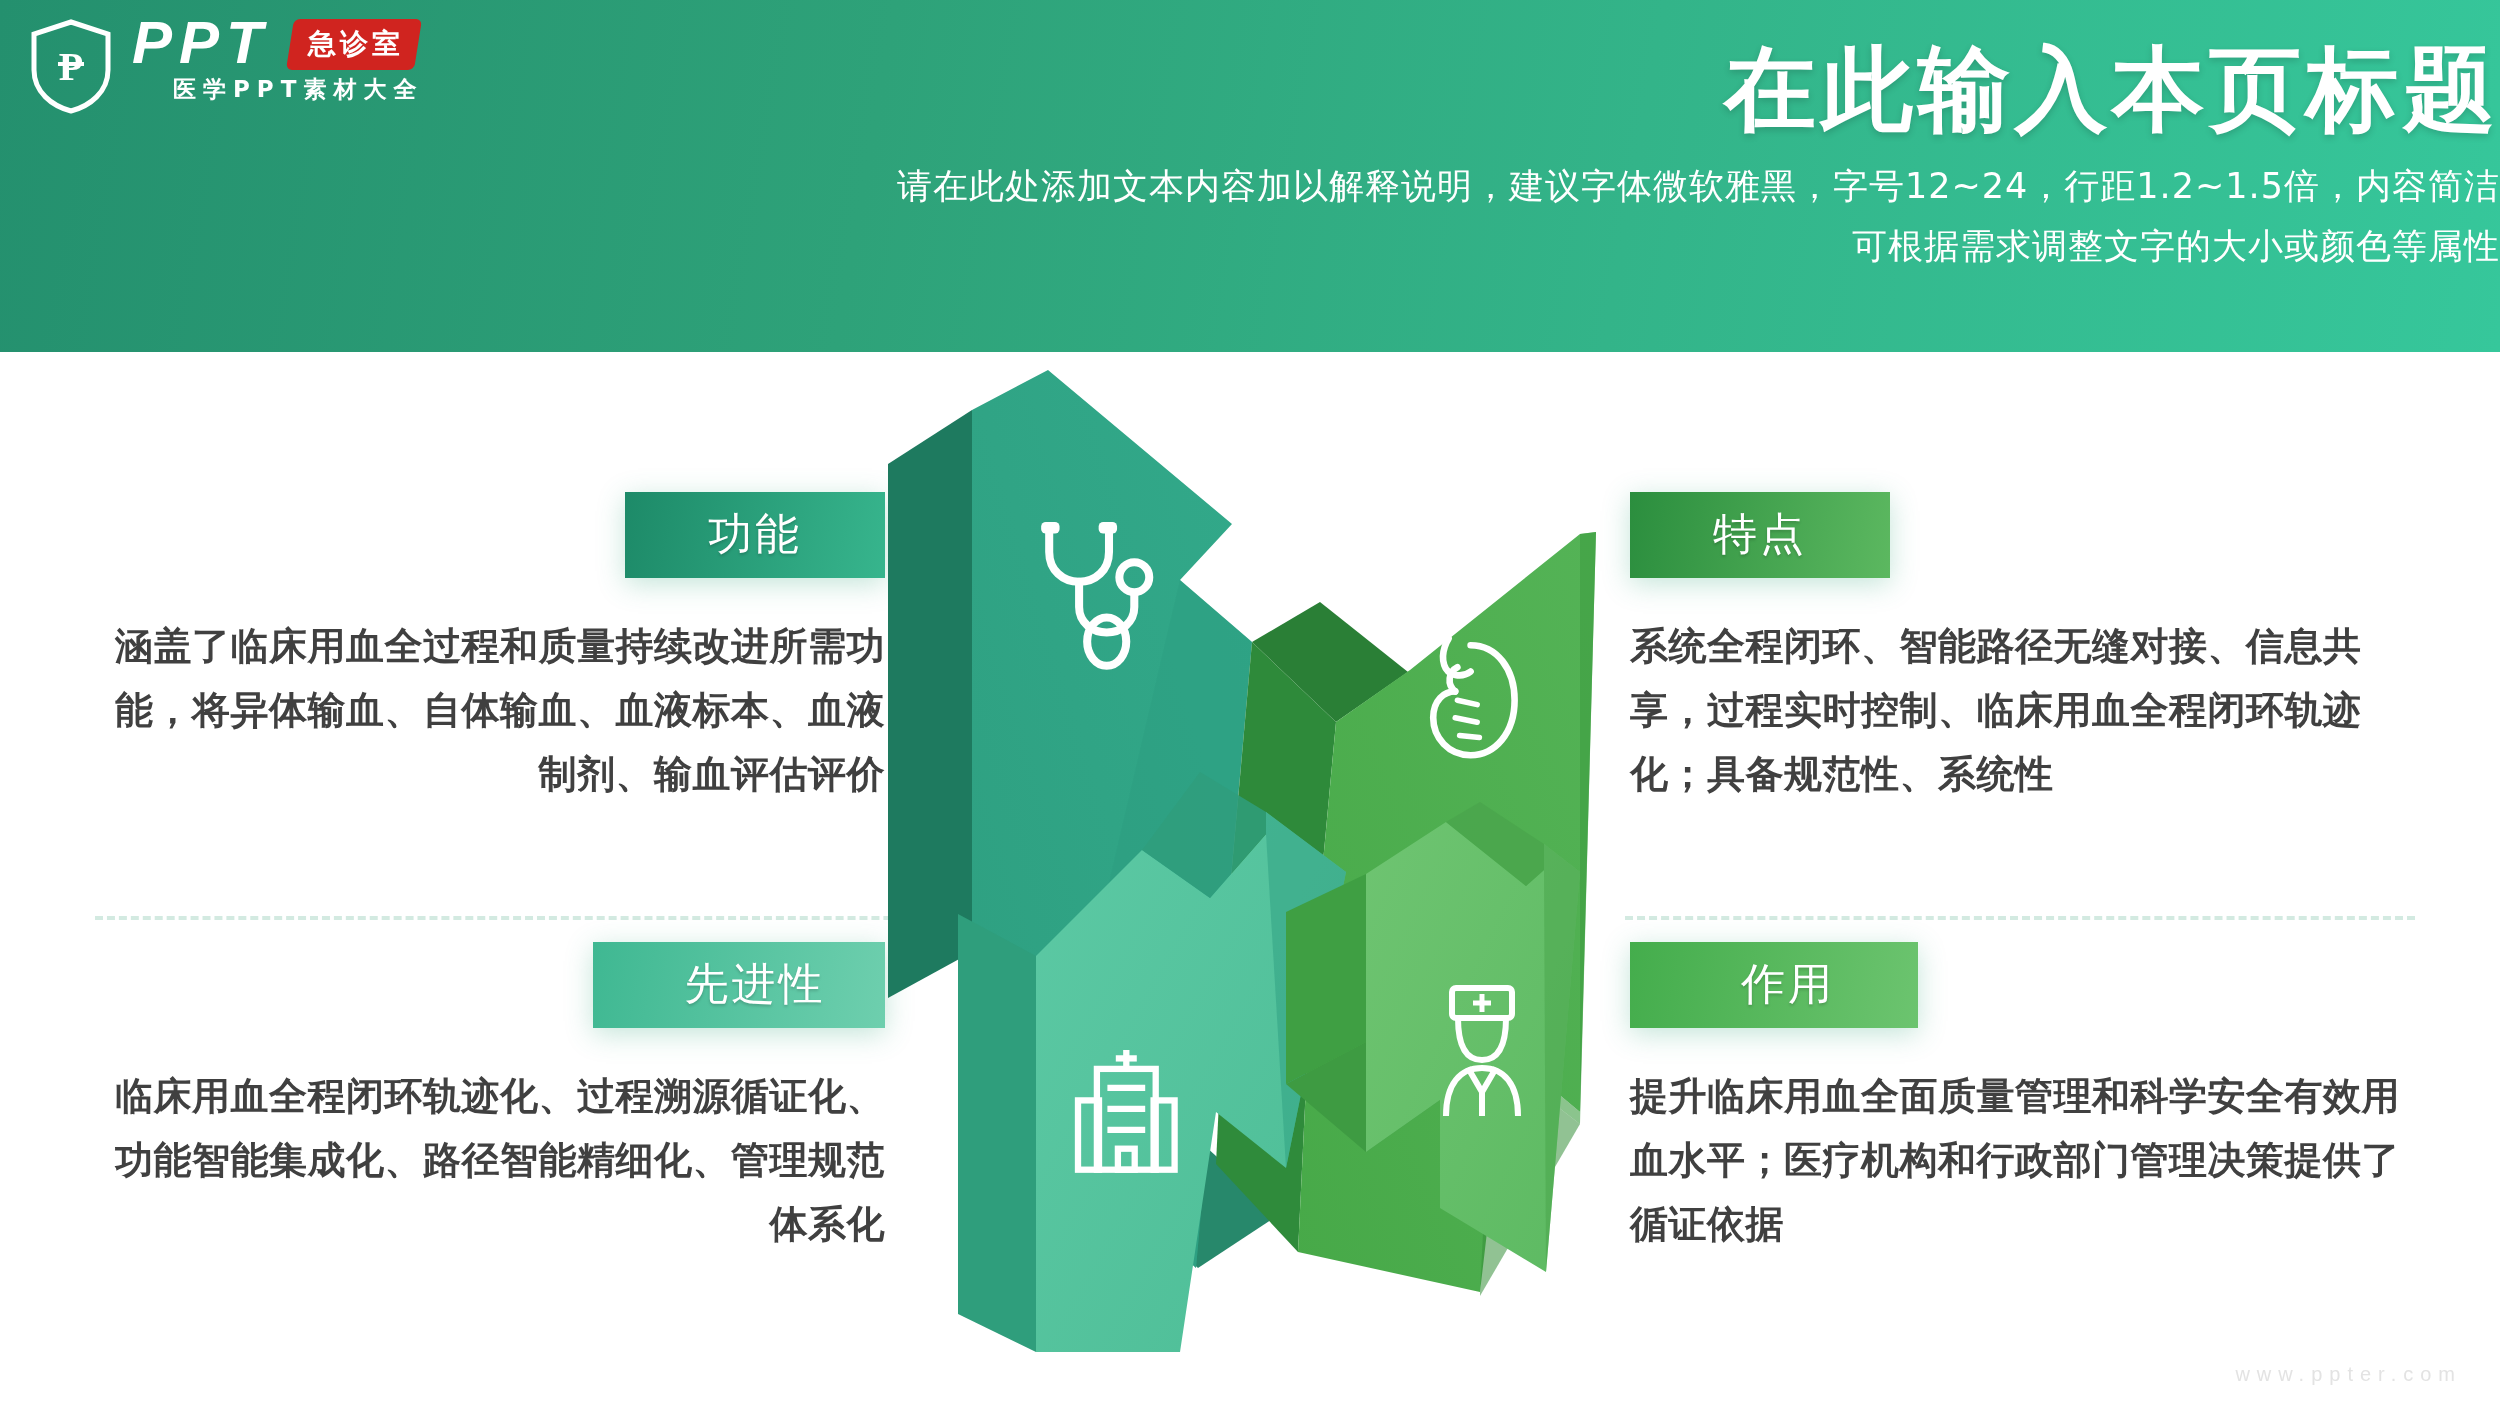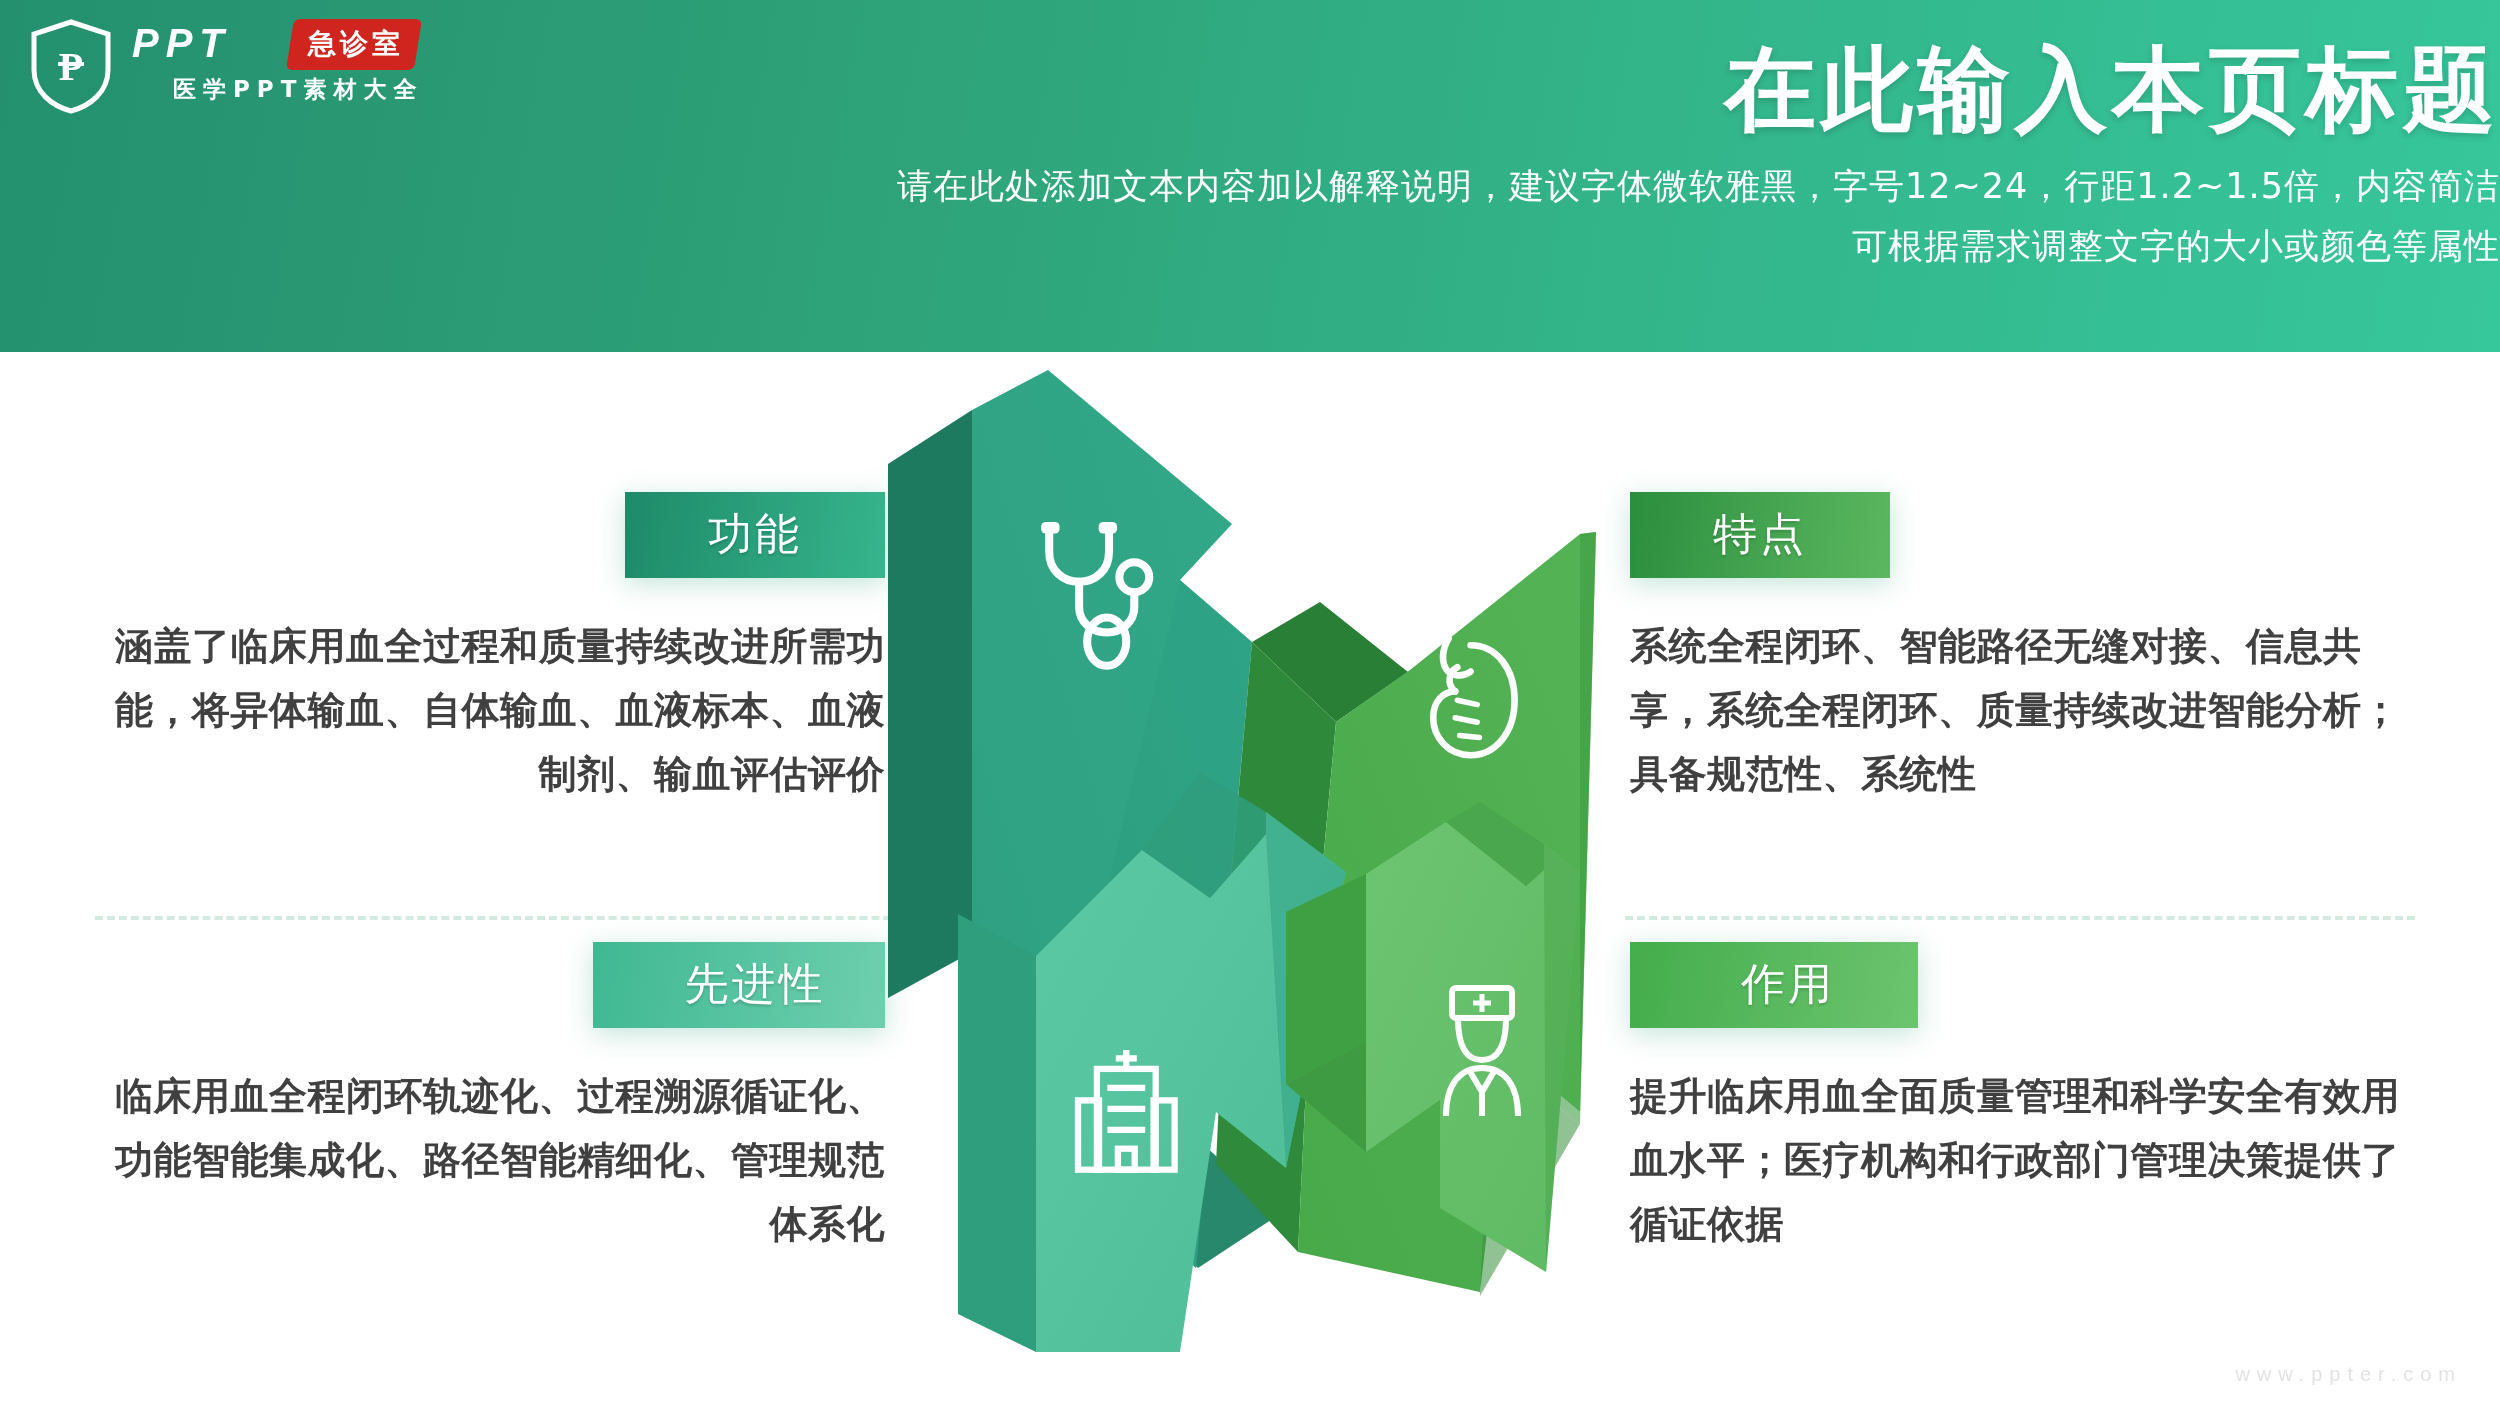--- a/index.html
+++ b/index.html
@@ -43,21 +43,21 @@
   .logo-text-wrap {
     position: absolute;
     left: 104px;
     top: 0px;
     width: 310px;
     height: 104px;
   }
   .logo-ppt {
     position: absolute;
     left: 0; top: 6px;
-    font-size: 40px;
+    font-size: 60px;
     font-weight: bold;
     font-style: italic;
     letter-spacing: 7px;
     color: #ffffff;
     line-height: 50px;
     font-family: "Liberation Sans", sans-serif;
   }
   .logo-badge {
     position: absolute;
     left: 158px; top: 7px;
@@ -227,21 +227,21 @@
     <div class="divider divider-left"></div>
     <div class="divider divider-right"></div>
 
     <div class="panel panel-tl panel-left">
       <div class="badge badge-func">功能</div>
       <div class="panel-body">涵盖了临床用血全过程和质量持续改进所需功能，将异体输血、自体输血、血液标本、血液制剂、输血评估评价</div>
     </div>
 
     <div class="panel panel-tr panel-right">
       <div class="badge badge-feat">特点</div>
-      <div class="panel-body">系统全程闭环、智能路径无缝对接、信息共享，系统全程闭环、质量持续改进智能分析；具备规范性、系统性</div>
+      <div class="panel-body">系统全程闭环、智能路径无缝对接、信息共享，过程实时控制、临床用血全程闭环轨迹化；具备规范性、系统性</div>
     </div>
 
     <div class="panel panel-bl panel-left">
       <div class="badge badge-adv">先进性</div>
       <div class="panel-body">临床用血全程闭环轨迹化、过程溯源循证化、功能智能集成化、路径智能精细化、管理规范体系化</div>
     </div>
 
     <div class="panel panel-br panel-right">
       <div class="badge badge-role">作用</div>
       <div class="panel-body">提升临床用血全面质量管理和科学安全有效用血水平；医疗机构和行政部门管理决策提供了循证依据</div>

